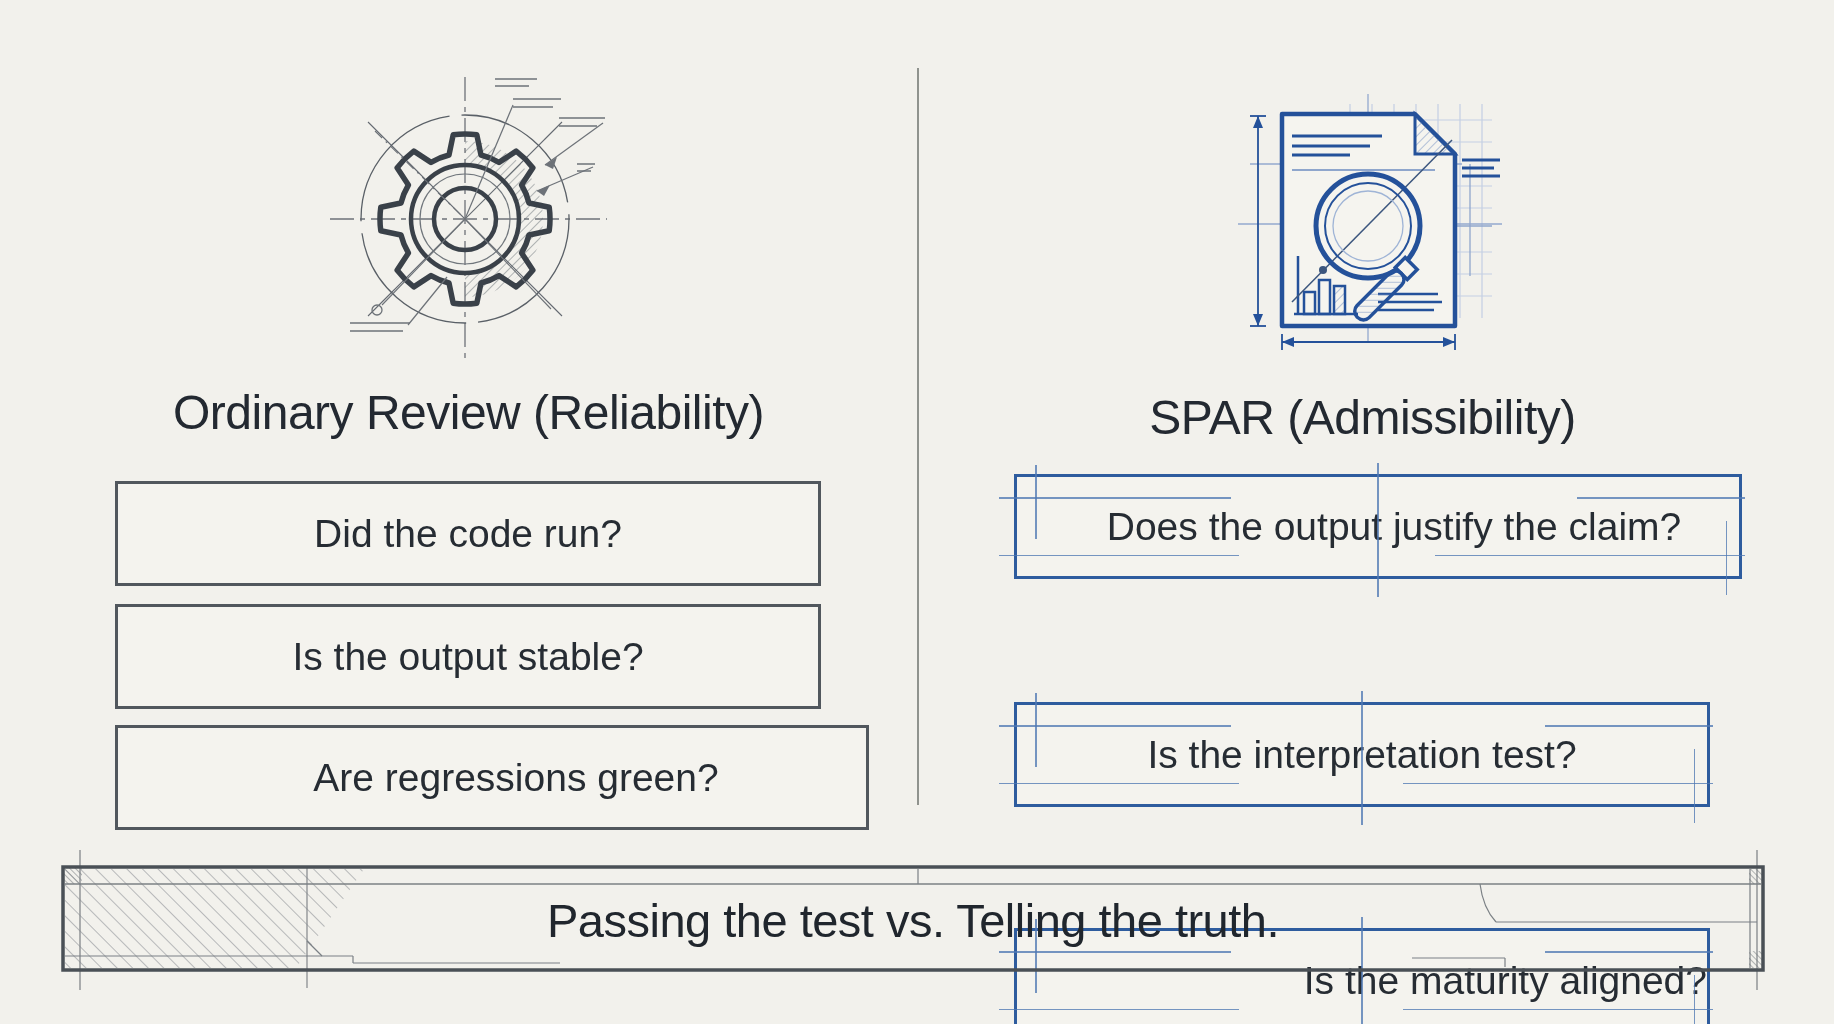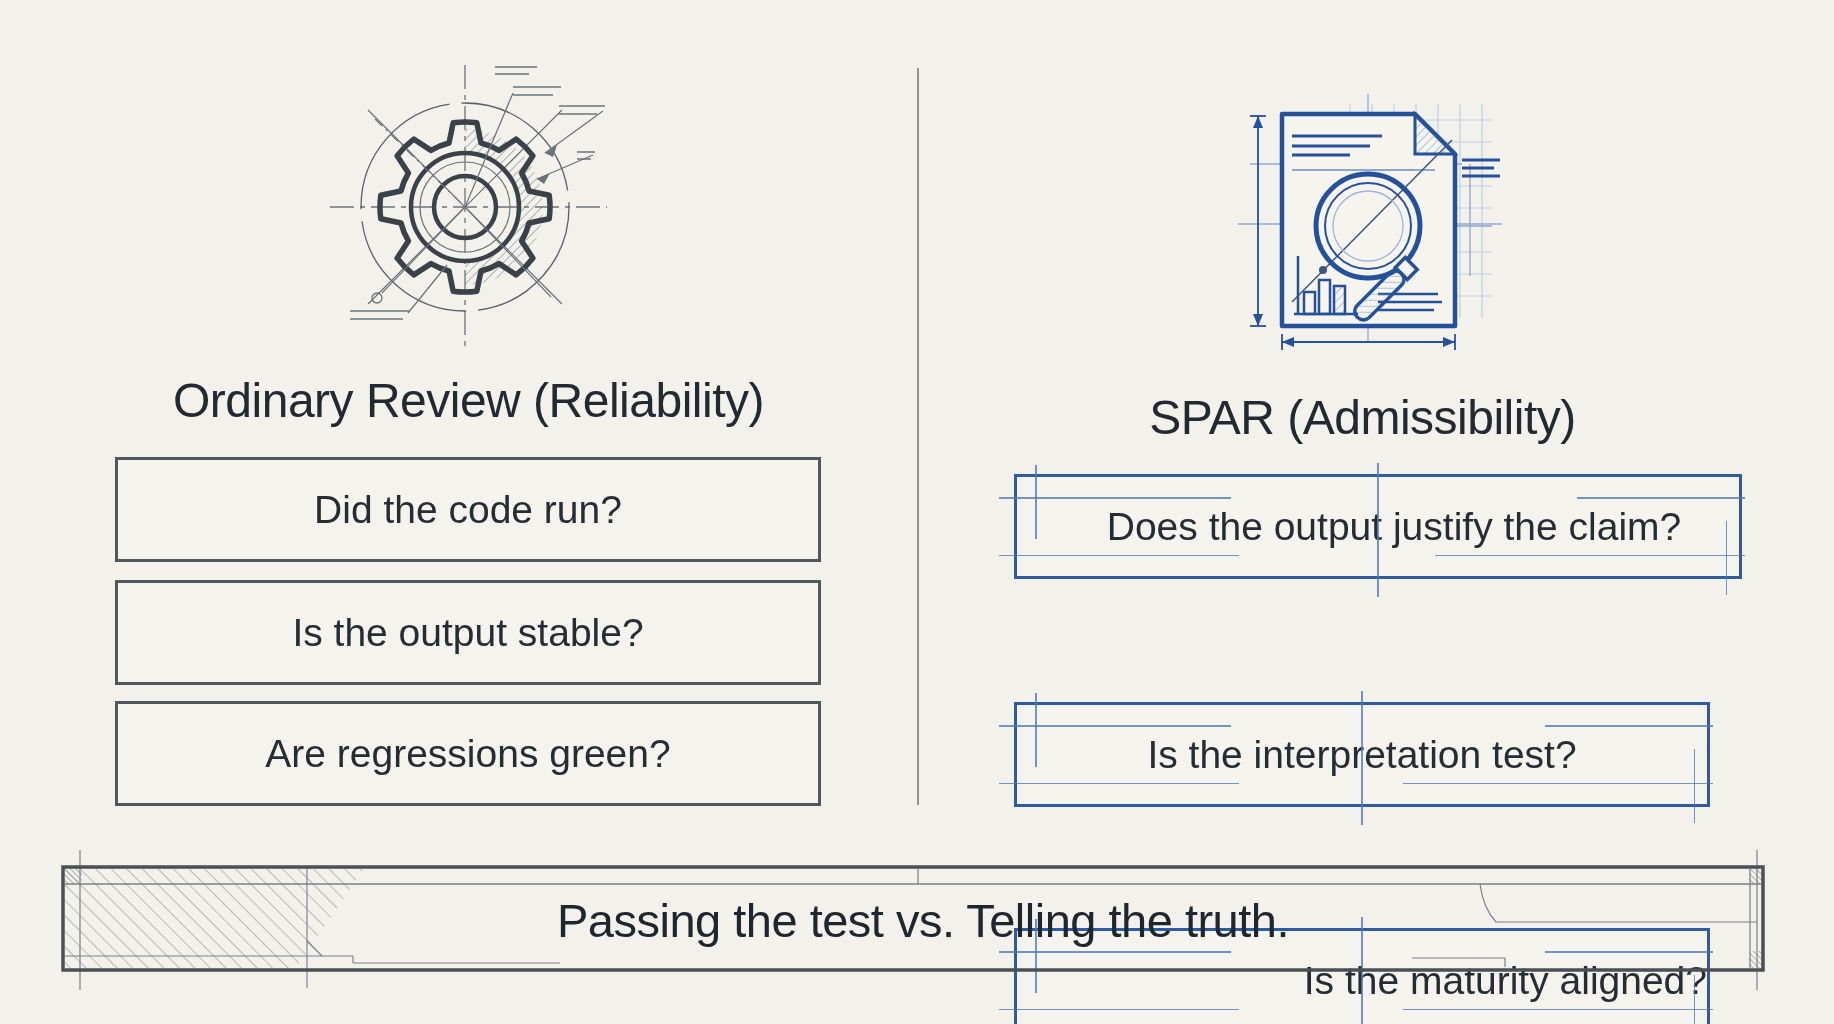--- a/index.html
+++ b/index.html
@@ -15,44 +15,44 @@
   
   .col-title{
     height:56px;display:flex;align-items:center;justify-content:center;
     font-size:48px;letter-spacing:-0.5px;color:#232931;white-space:nowrap;
   }
   
   .qbox{
     width:700px;height:99px;display:flex;align-items:center;justify-content:center;
     font-size:39px;color:#262c33;background:#f4f3ee;white-space:nowrap;
   }
-  .qbox.gray{border:3.5px solid #51575d;}
+  .qbox.gray{border:3.5px solid #51575d;margin-top:12px;}
   .qbox.blue{border:3.5px solid #2e5c9e;position:relative;overflow:visible;}
   
   .cl{position:absolute;background:rgba(79,121,180,0.78);}
   .cl.v{width:1.5px;}
   .cl.h{height:1.5px;}
   .cl.vc{left:calc(50% - 1px);top:-14px;height:134px;}
   .cl.vl{left:18px;top:-12px;height:74px;}
   .cl.vr{right:12px;top:44px;height:74px;}
   .cl.tl{top:20px;left:-18px;width:232px;}
   .cl.tr{top:20px;right:-6px;width:168px;}
   .cl.bl{bottom:20px;left:-18px;width:240px;}
   .cl.br{bottom:20px;right:-6px;width:310px;}
   
   .caption{
-    left:73px;top:893px;width:1700px;text-align:center;
+    left:63px;top:893px;width:1700px;text-align:center;
     font-size:47px;color:#20262d;letter-spacing:-0.5px;
   }
   svg{display:block;}
 </style>
 </head>
 <body>
 
-<div class="abs" style="left:0;top:4px;width:917px;height:860px;">
+<div class="abs" style="left:0;top:16px;width:917px;height:860px;">
 
   <svg class="abs" style="left:315px;top:53px;" width="300" height="300" viewBox="-150 -150 300 300">
     <defs>
       <pattern id="hatchB" width="6" height="6" patternUnits="userSpaceOnUse" patternTransform="rotate(45)">
         <line x1="0" y1="0" x2="0" y2="6" stroke="#5e656d" stroke-width="0.9"></line>
       </pattern>
     </defs>
 
     <line x1="0" y1="-142" x2="0" y2="142" stroke="#6d7278" stroke-width="1.3" stroke-dasharray="24 6 5 6"></line>
     <line x1="-135" y1="0" x2="142" y2="0" stroke="#6d7278" stroke-width="1.3" stroke-dasharray="24 6 5 6"></line>
@@ -94,21 +94,21 @@
   </svg>
 
   <div class="abs col-title" style="left:115px;top:368px;width:707px;">Ordinary Review (Reliability)</div>
 
   <div class="abs qbox gray" style="left:115px;top:453px;">
     <span>Did the code run?</span>
   </div>
   <div class="abs qbox gray" style="left:115px;top:576px;text-align:center;">
     <span>Is the output stable?</span>
   </div>
-  <div class="abs qbox gray" style="left:115px;top:697px;">
+  <div class="abs qbox gray" style="left:115px;top:697px;padding-left:48px;">
     <span>Are regressions green?</span>
   </div>
 </div>
 
 <div class="abs divider"></div>
 
 <div class="abs" style="left:917px;top:0;width:917px;height:860px;margin-top:21px;">
 
   <svg class="abs" style="left:313px;top:55px;" width="280" height="280" viewBox="0 0 280 280">
     <defs>

